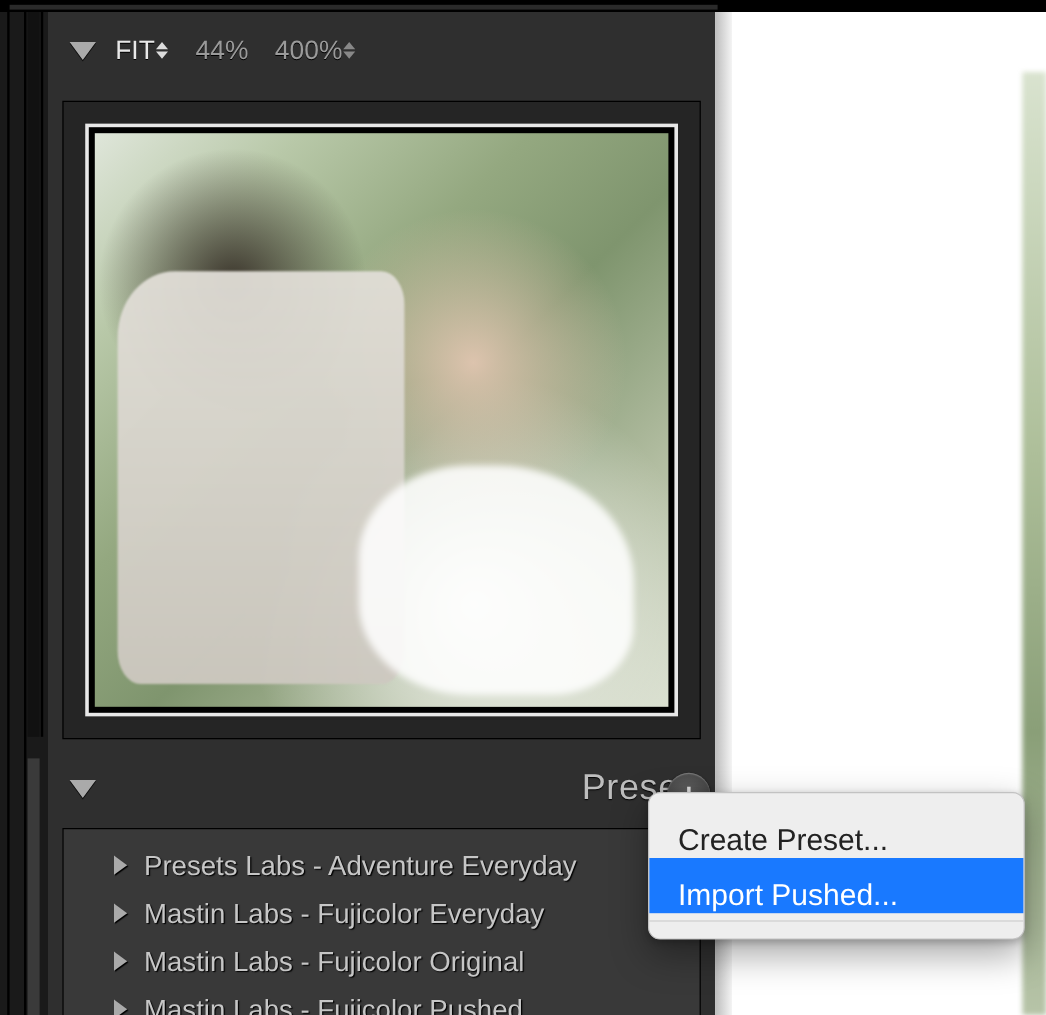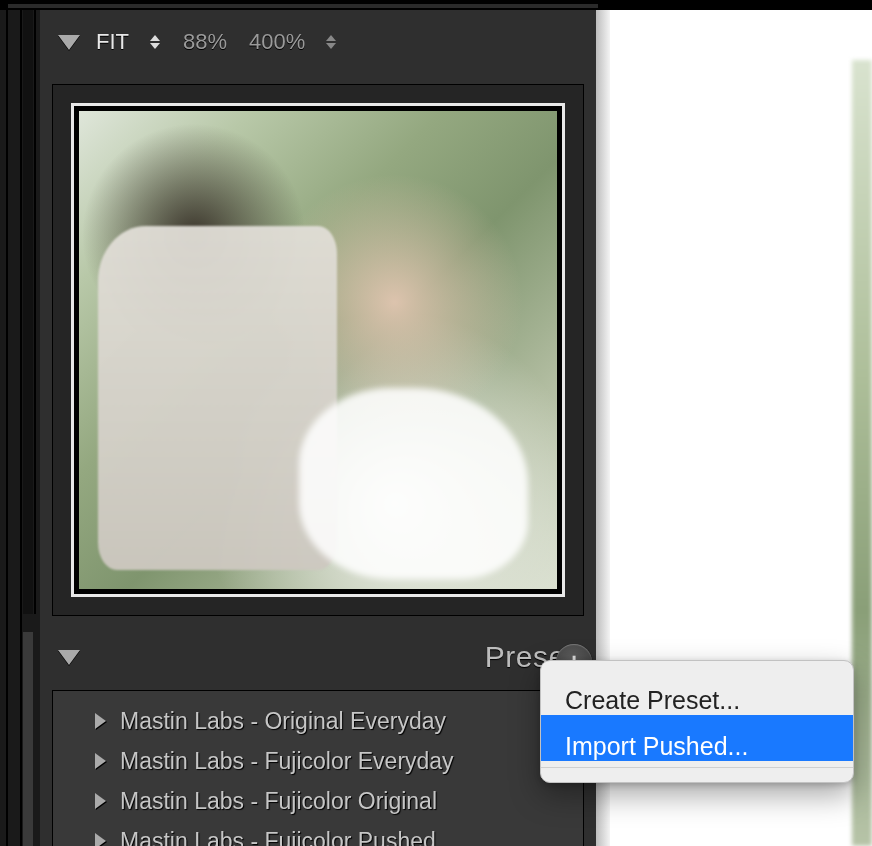--- a/index.html
+++ b/index.html
@@ -60,21 +60,21 @@
   }
   .panel-title {
     font-size: 30px;
     color: #bdbdbd;
     letter-spacing: 0.5px;
     text-shadow: 0 1px 1px #000;
     flex: 1;
   }
 
   .zoom-opts { display: flex; align-items: center; gap: 22px; }
-  .zoom-opt  { color: #9a9a9a; font-size: 22px; display: flex; align-items: center; gap: 20px; text-shadow: 0 1px 0 #000; }
+  .zoom-opt  { color: #9a9a9a; font-size: 22px; display: flex; align-items: center; gap: 0; text-shadow: 0 1px 0 #000; }
   .zoom-opt.active { color: #e8e8e8; }
   .zoom-spin {
     width: 12px; display: flex; flex-direction: column; gap: 2px; align-items: center;
   }
   .zoom-spin .up   { width: 0; height: 0; border-left: 5px solid transparent; border-right: 5px solid transparent; border-bottom: 6px solid #888; }
   .zoom-spin .down { width: 0; height: 0; border-left: 5px solid transparent; border-right: 5px solid transparent; border-top:    6px solid #888; }
   .zoom-spin.active .up   { border-bottom-color: #ddd; }
   .zoom-spin.active .down { border-top-color:    #ddd; }
 
   .navigator-box {
@@ -243,21 +243,21 @@
       <div class="disclosure-tri"></div>
       <div class="zoom-opts">
         <div class="zoom-opt active">
           <span>FIT</span>
           <span class="zoom-spin active">
               <span class="up"></span>
               <span class="down"></span>
             </span>
         </div>
         <div class="zoom-opt">
-          <span>88%</span>
+          <span>44%</span>
         </div>
         <div class="zoom-opt">
           <span>400%</span>
           <span class="zoom-spin">
               <span class="up"></span>
               <span class="down"></span>
             </span>
         </div>
       </div>
     </div>
@@ -272,21 +272,21 @@
       <div class="disclosure-tri"></div>
       <div class="panel-title">Presets</div>
       <div class="plus-btn">
         <span>+</span>
       </div>
     </div>
 
     <div class="preset-list-box">
       <div class="preset-item">
         <div class="preset-tri"></div>
-        <div class="preset-label">Mastin Labs - Original Everyday</div>
+        <div class="preset-label">Presets Labs - Adventure Everyday</div>
       </div>
       <div class="preset-item">
         <div class="preset-tri"></div>
         <div class="preset-label">Mastin Labs - Fujicolor Everyday</div>
       </div>
       <div class="preset-item">
         <div class="preset-tri"></div>
         <div class="preset-label">Mastin Labs - Fujicolor Original</div>
       </div>
       <div class="preset-item">

